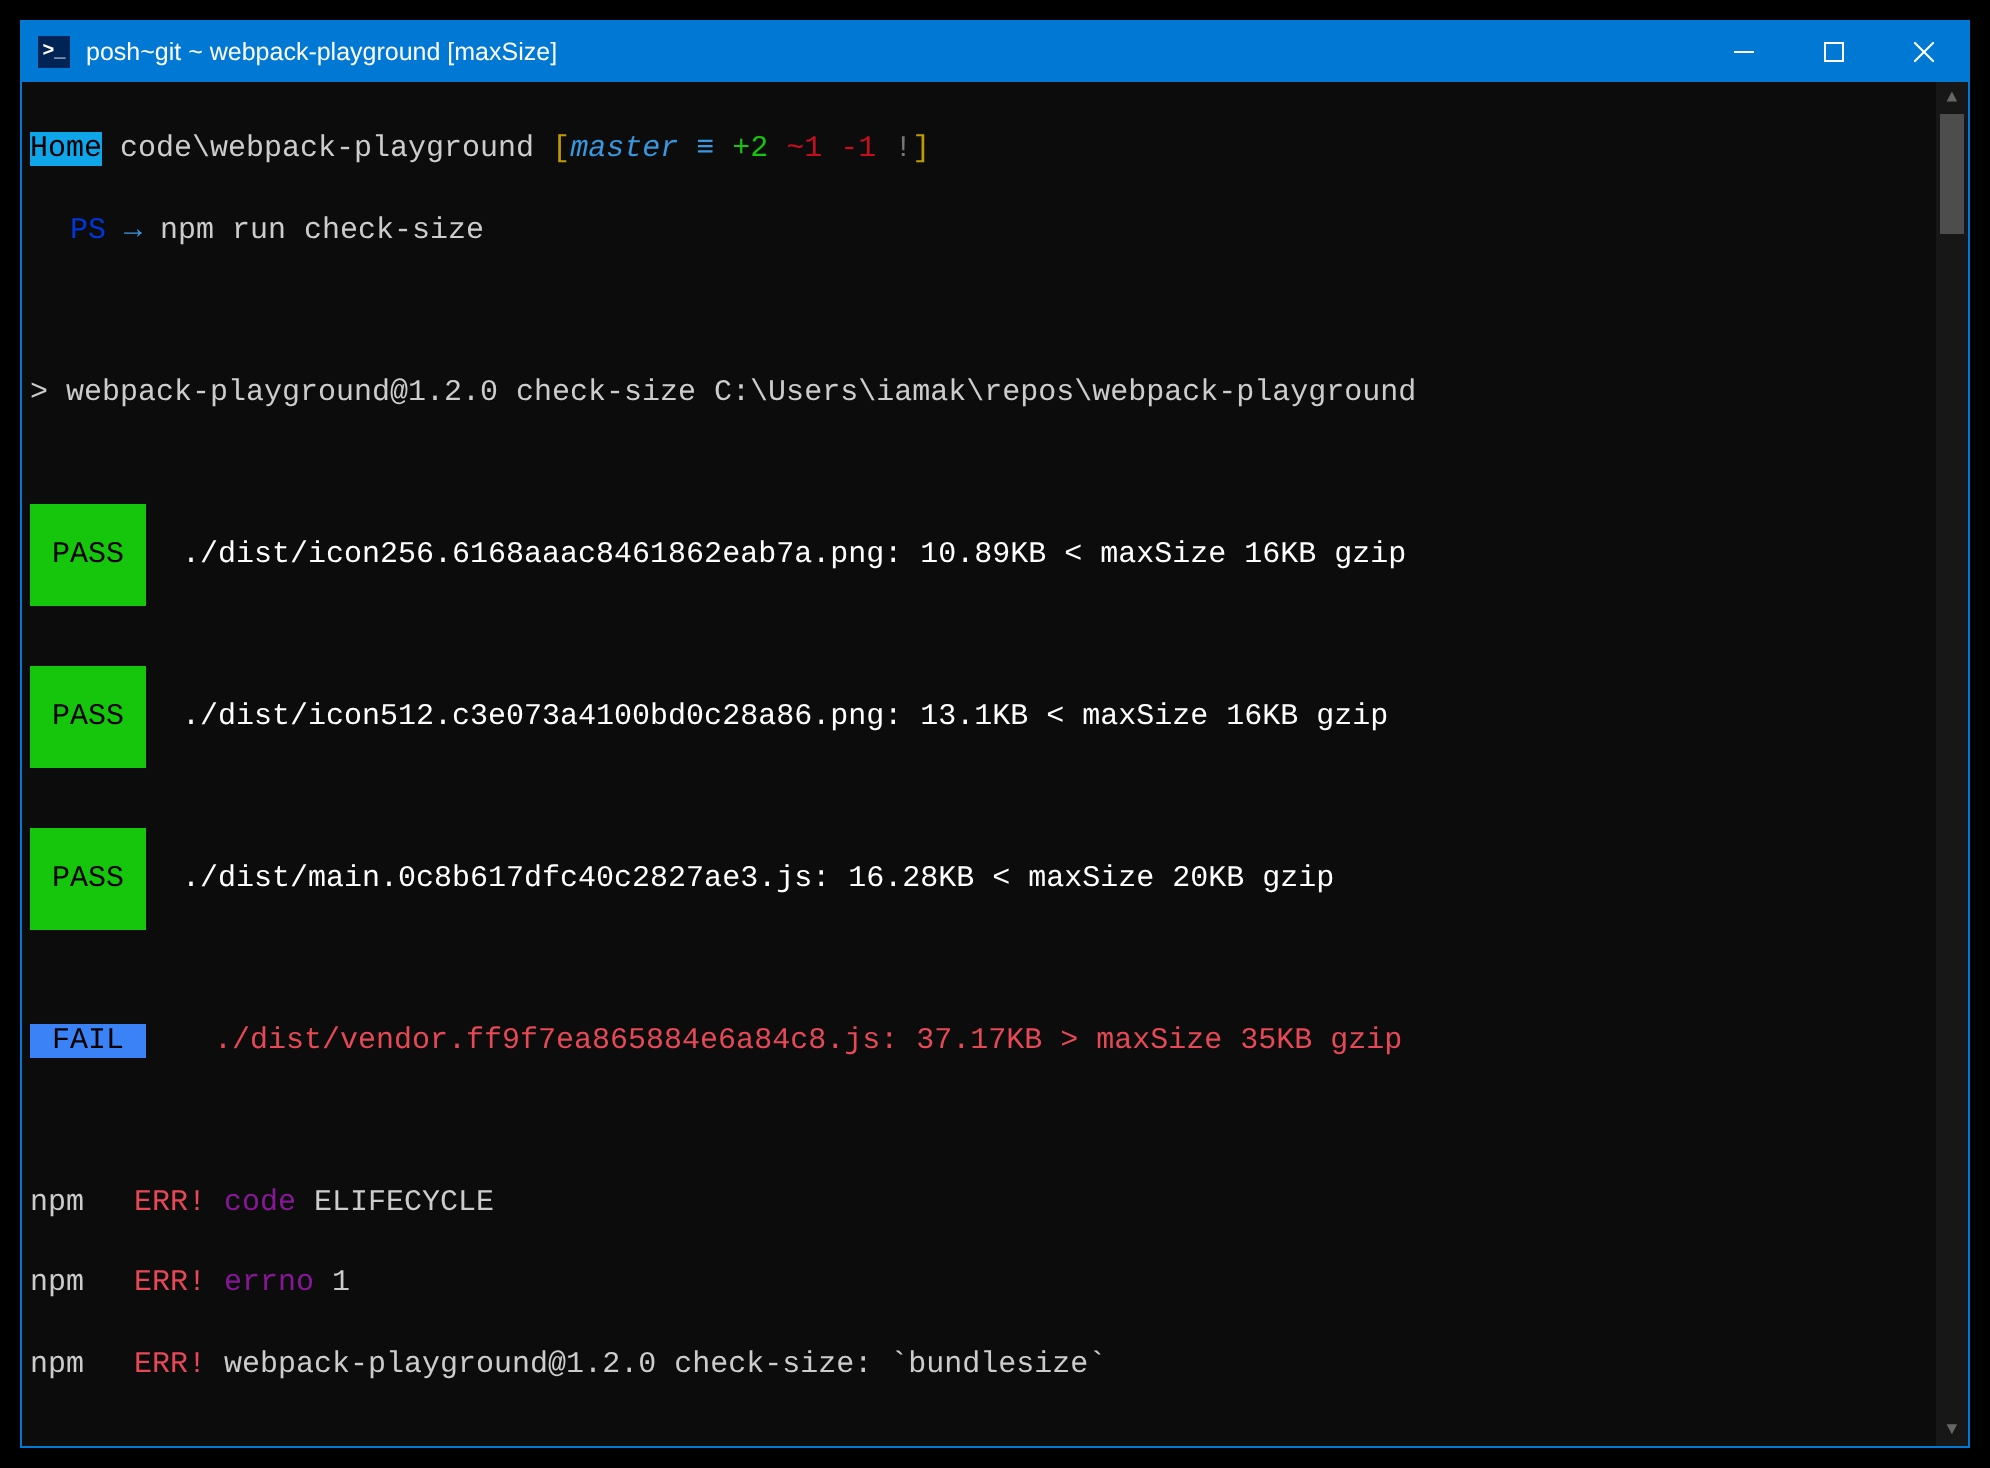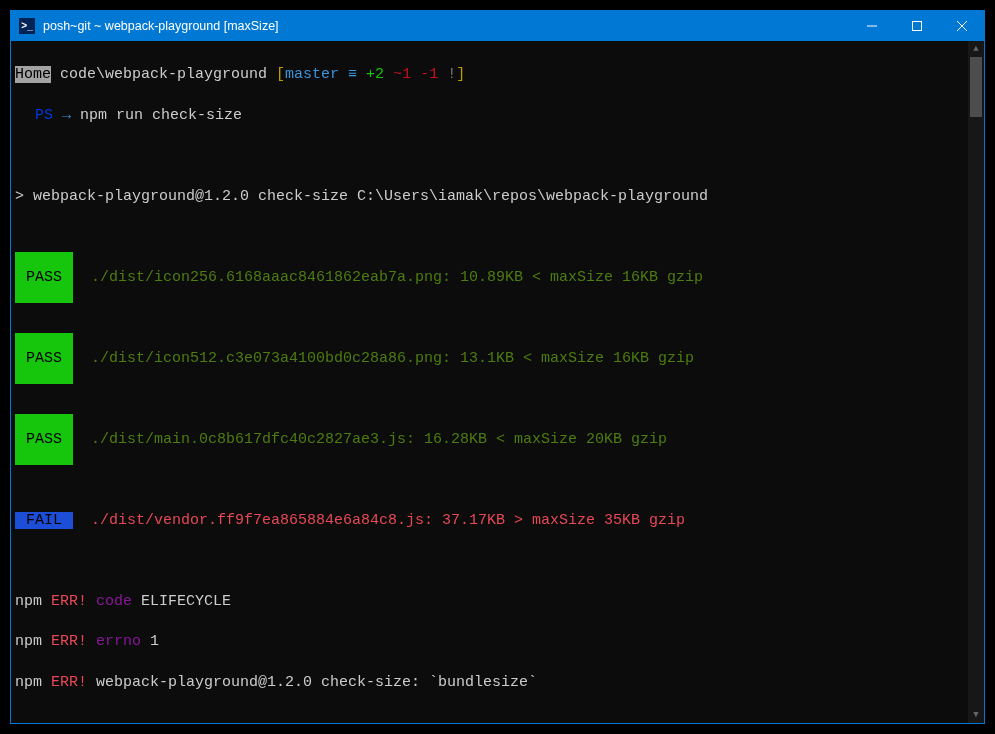--- a/index.html
+++ b/index.html
@@ -82,33 +82,33 @@
       font-size: 9px;
     }
     .scroll-thumb {
       position: absolute;
       top: 16px;
       left: 2px;
       width: 12px;
       height: 60px;
       background: #4d4d4d;
     }
-    .home-badge { background: #a3a3a3; color: #000; font-family: Liberation Mono, monospace; }
+    .home-badge { background: #0ea5e9; color: #000; font-family: Liberation Mono, monospace; }
     .c-white { color: #cccccc; }
-    .c-cyan { color: #3a96dd; }
-    .c-red { color: #e74856; }
+    .c-cyan { color: #3a96dd; font-style: italic; }
+    .c-red { color: #e74856; padding-left: 16px; }
     .c-darkred { color: #c50f1f; }
     .c-yellow { color: #c19c00; }
     .c-green { color: #16c60c; }
-    .c-brightgreen { color: #4d7c0f; }
+    .c-brightgreen { color: #ffffff; }
     .c-gray { color: #767676; }
     .c-magenta { color: #881798; }
     .c-blue { color: #0037da; margin-left: 20px; }
     .bg-green { background: #16c60c; color: #000; padding: 17px 2px; }
-    .bg-red { background: #1d4ed8; color: #000; padding: 0 2px; }
+    .bg-red { background: #3b82f6; color: #000; padding: 0 2px; }
     .line { min-height: 1.35em; }
   </style>
 </head>
 <body>
 
 <div class="window">
   <div class="titlebar">
     <div class="titlebar-icon">&gt;_</div>
     <div class="titlebar-title">posh~git ~ webpack-playground [maxSize]</div>
     <div class="titlebar-spacer"></div>

